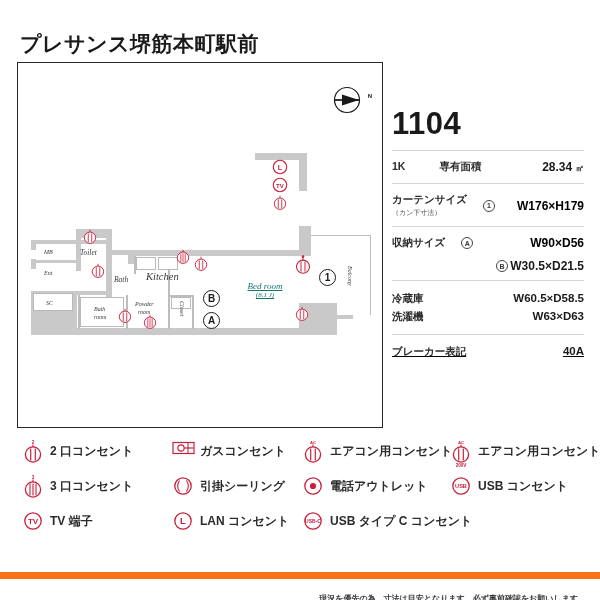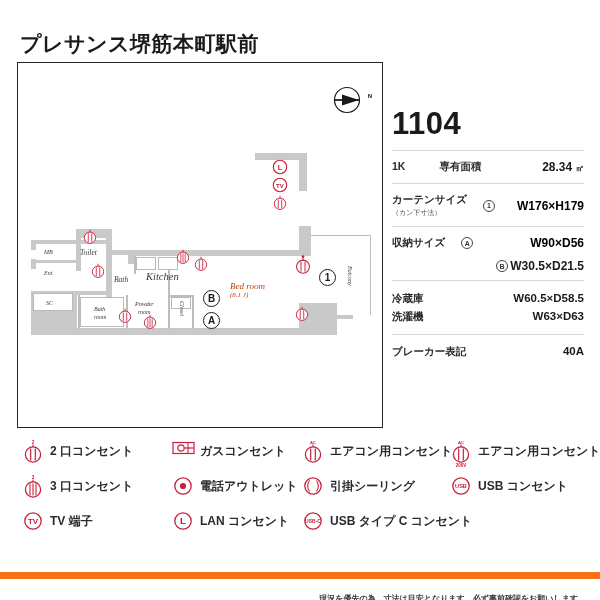--- a/index.html
+++ b/index.html
@@ -78,24 +78,25 @@
   .rlabel.md { font-size: 7.5px; }
   .rlabel.lg { font-size: 10.5px; }
   .rlabel.vert {
     transform: rotate(90deg);
     transform-origin: left top;
   }
   .bedlabel {
     position: absolute;
     font-family: "Liberation Serif", "DejaVu Serif", serif;
     font-style: italic;
-    color: #c2410c;
-    text-align: left;
+    color: #0f766e;
+    text-align: center;
     line-height: 1.15;
     white-space: nowrap;
+    text-decoration: underline;
   }
   .bedlabel .b1 { font-size: 9px; display: block; }
   .bedlabel .b2 { font-size: 7px; display: block; }
 
   
   .sym {
     position: absolute;
     width: 20px; height: 20px;
   }
   .sym.s16 { width: 16px; height: 16px; }
@@ -435,21 +436,21 @@
         <span class="k">冷蔵庫</span>
         <span class="v">W60.5×D58.5</span>
       </div>
       <div class="pair-row">
         <span class="k">洗濯機</span>
         <span class="v">W63×D63</span>
       </div>
     </div>
 
     <div class="divider"></div>
-    <div class="pair-row" style="padding:10px 0 0 0;">
+    <div class="pair-row" style="padding:10px 0 0 0;text-decoration:underline;">
       <span class="k">ブレーカー表記</span>
       <span class="v">40A</span>
     </div>
   </div>
 
   <div class="legend">
     <div class="legend-grid">
 
       <div class="leg-item">
         <div class="leg-ico">
@@ -514,35 +515,35 @@
             <line x1="14" y1="8.6" x2="14" y2="20.4" stroke="#c8203c" stroke-width="1.1"></line>
           </svg>
         </div>
         <span class="leg-txt">3 口コンセント</span>
       </div>
 
       <div class="leg-item">
         <div class="leg-ico">
           <svg viewBox="0 0 22 22" width="22" height="22">
             <circle cx="11" cy="11" r="8.2" fill="#fff" stroke="#c8203c" stroke-width="1.3"></circle>
-            <circle cx="11" cy="11" r="3.1" fill="#c8203c"></circle>
-          </svg>
-        </div>
-        <span class="leg-txt">電話アウトレット</span>
+            <path d="M7.6 5.5 A 7 8 0 0 0 7.6 16.5" fill="none" stroke="#c8203c" stroke-width="1.1"></path>
+            <path d="M14.4 5.5 A 7 8 0 0 1 14.4 16.5" fill="none" stroke="#c8203c" stroke-width="1.1"></path>
+          </svg>
+        </div>
+        <span class="leg-txt">引掛シーリング</span>
       </div>
 
       <div class="leg-item">
         <div class="leg-ico">
           <svg viewBox="0 0 22 22" width="22" height="22">
             <circle cx="11" cy="11" r="8.2" fill="#fff" stroke="#c8203c" stroke-width="1.3"></circle>
-            <path d="M7.6 5.5 A 7 8 0 0 0 7.6 16.5" fill="none" stroke="#c8203c" stroke-width="1.1"></path>
-            <path d="M14.4 5.5 A 7 8 0 0 1 14.4 16.5" fill="none" stroke="#c8203c" stroke-width="1.1"></path>
-          </svg>
-        </div>
-        <span class="leg-txt">引掛シーリング</span>
+            <circle cx="11" cy="11" r="3.1" fill="#c8203c"></circle>
+          </svg>
+        </div>
+        <span class="leg-txt">電話アウトレット</span>
       </div>
 
       <div class="leg-item">
         <div class="leg-ico">
           <svg viewBox="0 0 22 22" width="22" height="22">
             <circle cx="11" cy="11" r="8.2" fill="#fff" stroke="#c8203c" stroke-width="1.3"></circle>
             <text x="11" y="13.2" font-size="5.6" font-weight="bold" fill="#c8203c" text-anchor="middle" font-family="Liberation Sans, sans-serif">USB</text>
           </svg>
         </div>
         <span class="leg-txt">USB コンセント</span>

